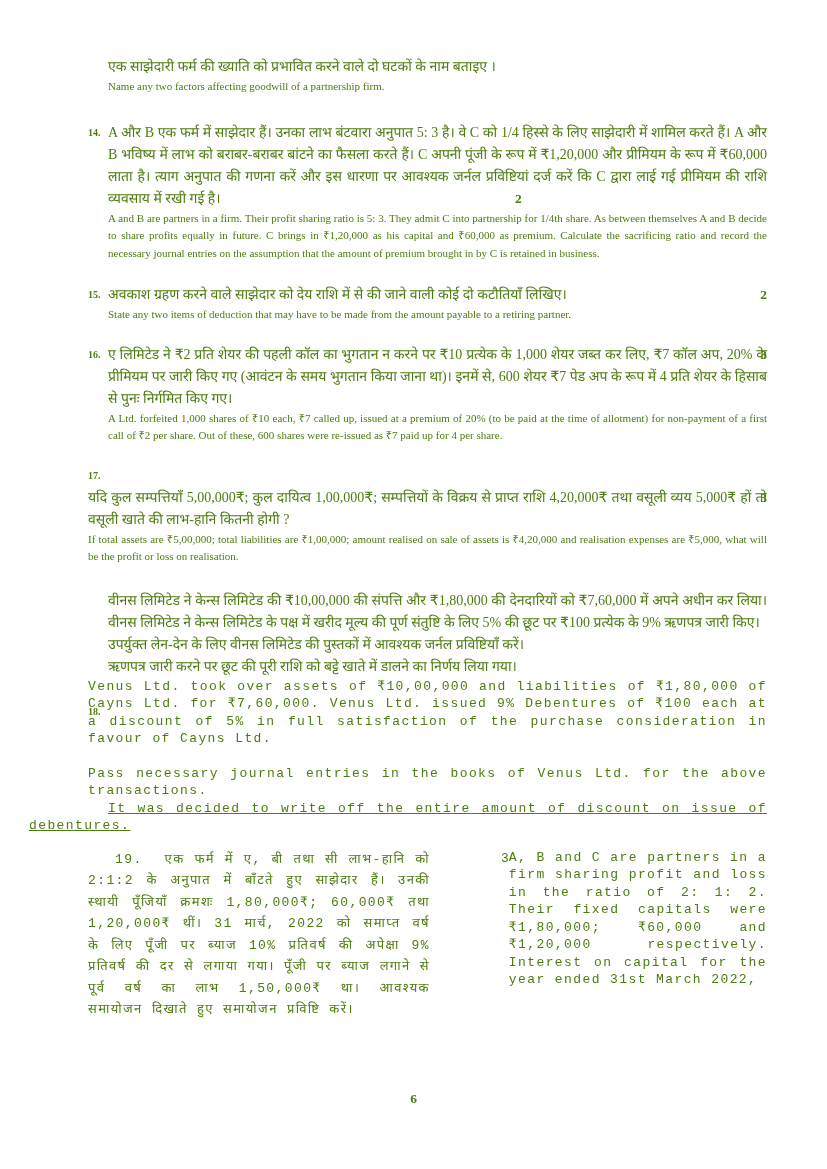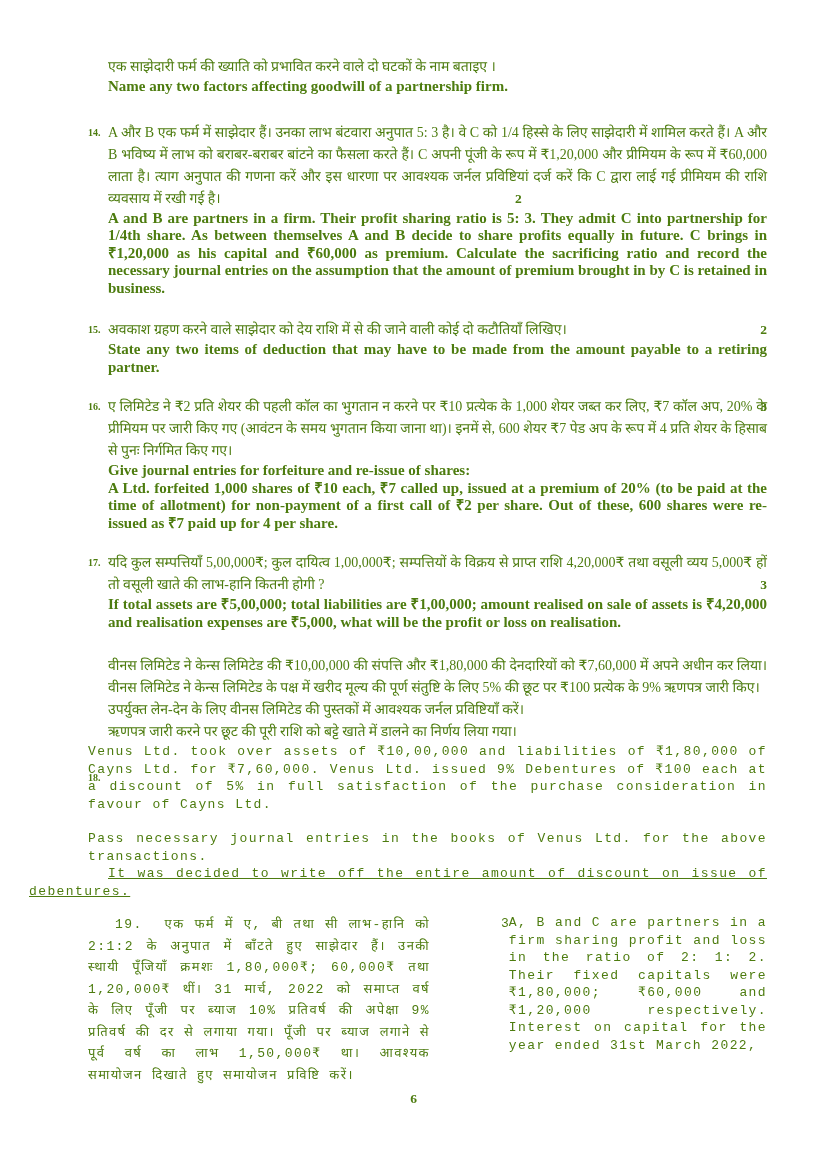--- a/index.html
+++ b/index.html
@@ -27,22 +27,22 @@
   .q-content { flex: 1; min-width: 0; }
   p { margin: 0; }
   .hindi {
     font-family: "Liberation Serif", "DejaVu Sans", serif;
     font-size: 14px;
     line-height: 22px;
     text-align: justify;
   }
   .english {
     font-family: "Liberation Serif", serif;
-    font-weight: 700;
-    font-size: 15px;
+    font-weight: 400;
+    font-size: 11px;
     line-height: 17.5px;
     text-align: justify;
   }
   .mono {
     font-family: "Liberation Mono", "DejaVu Sans Mono", monospace;
     font-size: 13px;
     line-height: 17.5px;
     letter-spacing: 1.4px;
     text-align: justify;
   }
@@ -55,21 +55,21 @@
   }
   .marks-tr { right: 0; top: 0; }
   .marks-l2 { right: 0; top: 22px; }
   .marks-q14 { left: 427px; top: 66px; }
 
   
   .sp-intro { margin-bottom: 26px; }
   .sp-q14 { margin-bottom: 22px; }
   .sp-q15 { margin-bottom: 20px; }
   .sp-q16 { margin-bottom: 20px; }
-  .sp-q17 { margin-bottom: 24px; }
+  .sp-q17 { margin-bottom: 24px; flex-direction: column; }
   .sp-q18 { margin-bottom: 14px; align-items: center; }
 
   
   .q18-mono-main, .q18-mono-pass { margin-left: -20px; }
   .q18-mono-pass { margin-top: 17px; }
   .q18-mono-writeoff { margin-left: -79px; text-indent: 79px; text-decoration: underline; }
 
   
   .q19-block { display: block; }
   .q19-hindi { line-height: 21.5px; }
@@ -119,21 +119,20 @@
       <p class="hindi">अवकाश ग्रहण करने वाले साझेदार को देय राशि में से की जाने वाली कोई दो कटौतियाँ लिखिए।</p>
       <p class="english">State any two items of deduction that may have to be made from the amount payable to a retiring partner.</p>
     </div>
     <span class="marks marks-tr">2</span>
   </section>
 
   <section class="question sp-q16">
     <div class="q-num">16.</div>
     <div class="q-content">
       <p class="hindi">ए लिमिटेड ने ₹2 प्रति शेयर की पहली कॉल का भुगतान न करने पर ₹10 प्रत्येक के 1,000 शेयर जब्त कर लिए, ₹7 कॉल अप, 20% के प्रीमियम पर जारी किए गए (आवंटन के समय भुगतान किया जाना था)। इनमें से, 600 शेयर ₹7 पेड अप के रूप में 4 प्रति शेयर के हिसाब से पुनः निर्गमित किए गए।</p>
-      <p class="english">Give journal entries for forfeiture and re-issue of shares:</p>
       <p class="english">A Ltd. forfeited 1,000 shares of ₹10 each, ₹7 called up, issued at a premium of 20% (to be paid at the time of allotment) for non-payment of a first call of ₹2 per share. Out of these, 600 shares were re-issued as ₹7 paid up for 4 per share.</p>
     </div>
     <span class="marks marks-tr">3</span>
   </section>
 
   <section class="question sp-q17">
     <div class="q-num">17.</div>
     <div class="q-content">
       <p class="hindi">यदि कुल सम्पत्तियाँ 5,00,000₹; कुल दायित्व 1,00,000₹; सम्पत्तियों के विक्रय से प्राप्त राशि 4,20,000₹ तथा वसूली व्यय 5,000₹ हों तो वसूली खाते की लाभ-हानि कितनी होगी ?</p>
       <p class="english">If total assets are ₹5,00,000; total liabilities are ₹1,00,000; amount realised on sale of assets is ₹4,20,000 and realisation expenses are ₹5,000, what will be the profit or loss on realisation.</p>

